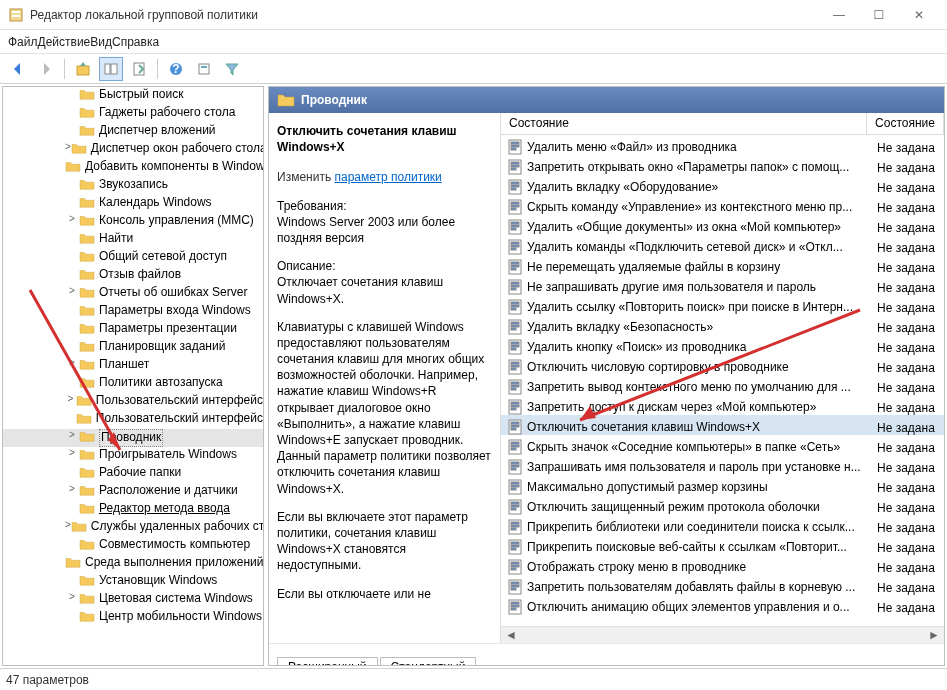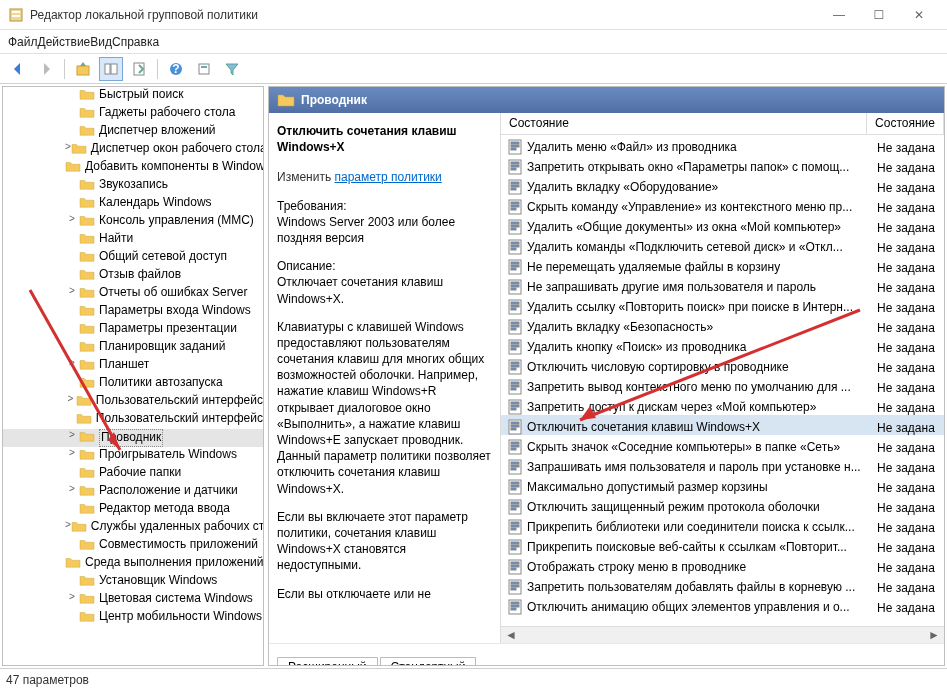--- a/index.html
+++ b/index.html
@@ -279,40 +279,40 @@
         </svg>
         <span class="label">Рабочие папки</span>
       </div>
       <div class="tree-item" style="padding-left: 62px;">
         <span class="expander">&gt;</span>
         <svg class="folder" viewBox="0 0 18 16">
           <path d="M1 4 L6 4 L8 6 L17 6 L17 14 L1 14 Z"></path>
         </svg>
         <span class="label">Расположение и датчики</span>
       </div>
-      <div class="tree-item" style="padding-left: 62px;">
+      <div class="tree-item" style="padding-left: 62px; text-decoration: underline;">
         <span class="expander"></span>
         <svg class="folder" viewBox="0 0 18 16">
           <path d="M1 4 L6 4 L8 6 L17 6 L17 14 L1 14 Z"></path>
         </svg>
         <span class="label">Редактор метода ввода</span>
       </div>
       <div class="tree-item" style="padding-left: 62px;">
         <span class="expander">&gt;</span>
         <svg class="folder" viewBox="0 0 18 16">
           <path d="M1 4 L6 4 L8 6 L17 6 L17 14 L1 14 Z"></path>
         </svg>
         <span class="label">Службы удаленных рабочих столов</span>
       </div>
       <div class="tree-item" style="padding-left: 62px;">
         <span class="expander"></span>
         <svg class="folder" viewBox="0 0 18 16">
           <path d="M1 4 L6 4 L8 6 L17 6 L17 14 L1 14 Z"></path>
         </svg>
-        <span class="label">Совместимость приложений</span>
+        <span class="label">Совместимость компьютер</span>
       </div>
       <div class="tree-item" style="padding-left: 62px;">
         <span class="expander"></span>
         <svg class="folder" viewBox="0 0 18 16">
           <path d="M1 4 L6 4 L8 6 L17 6 L17 14 L1 14 Z"></path>
         </svg>
         <span class="label">Среда выполнения приложений</span>
       </div>
       <div class="tree-item" style="padding-left: 62px;">
         <span class="expander"></span>

